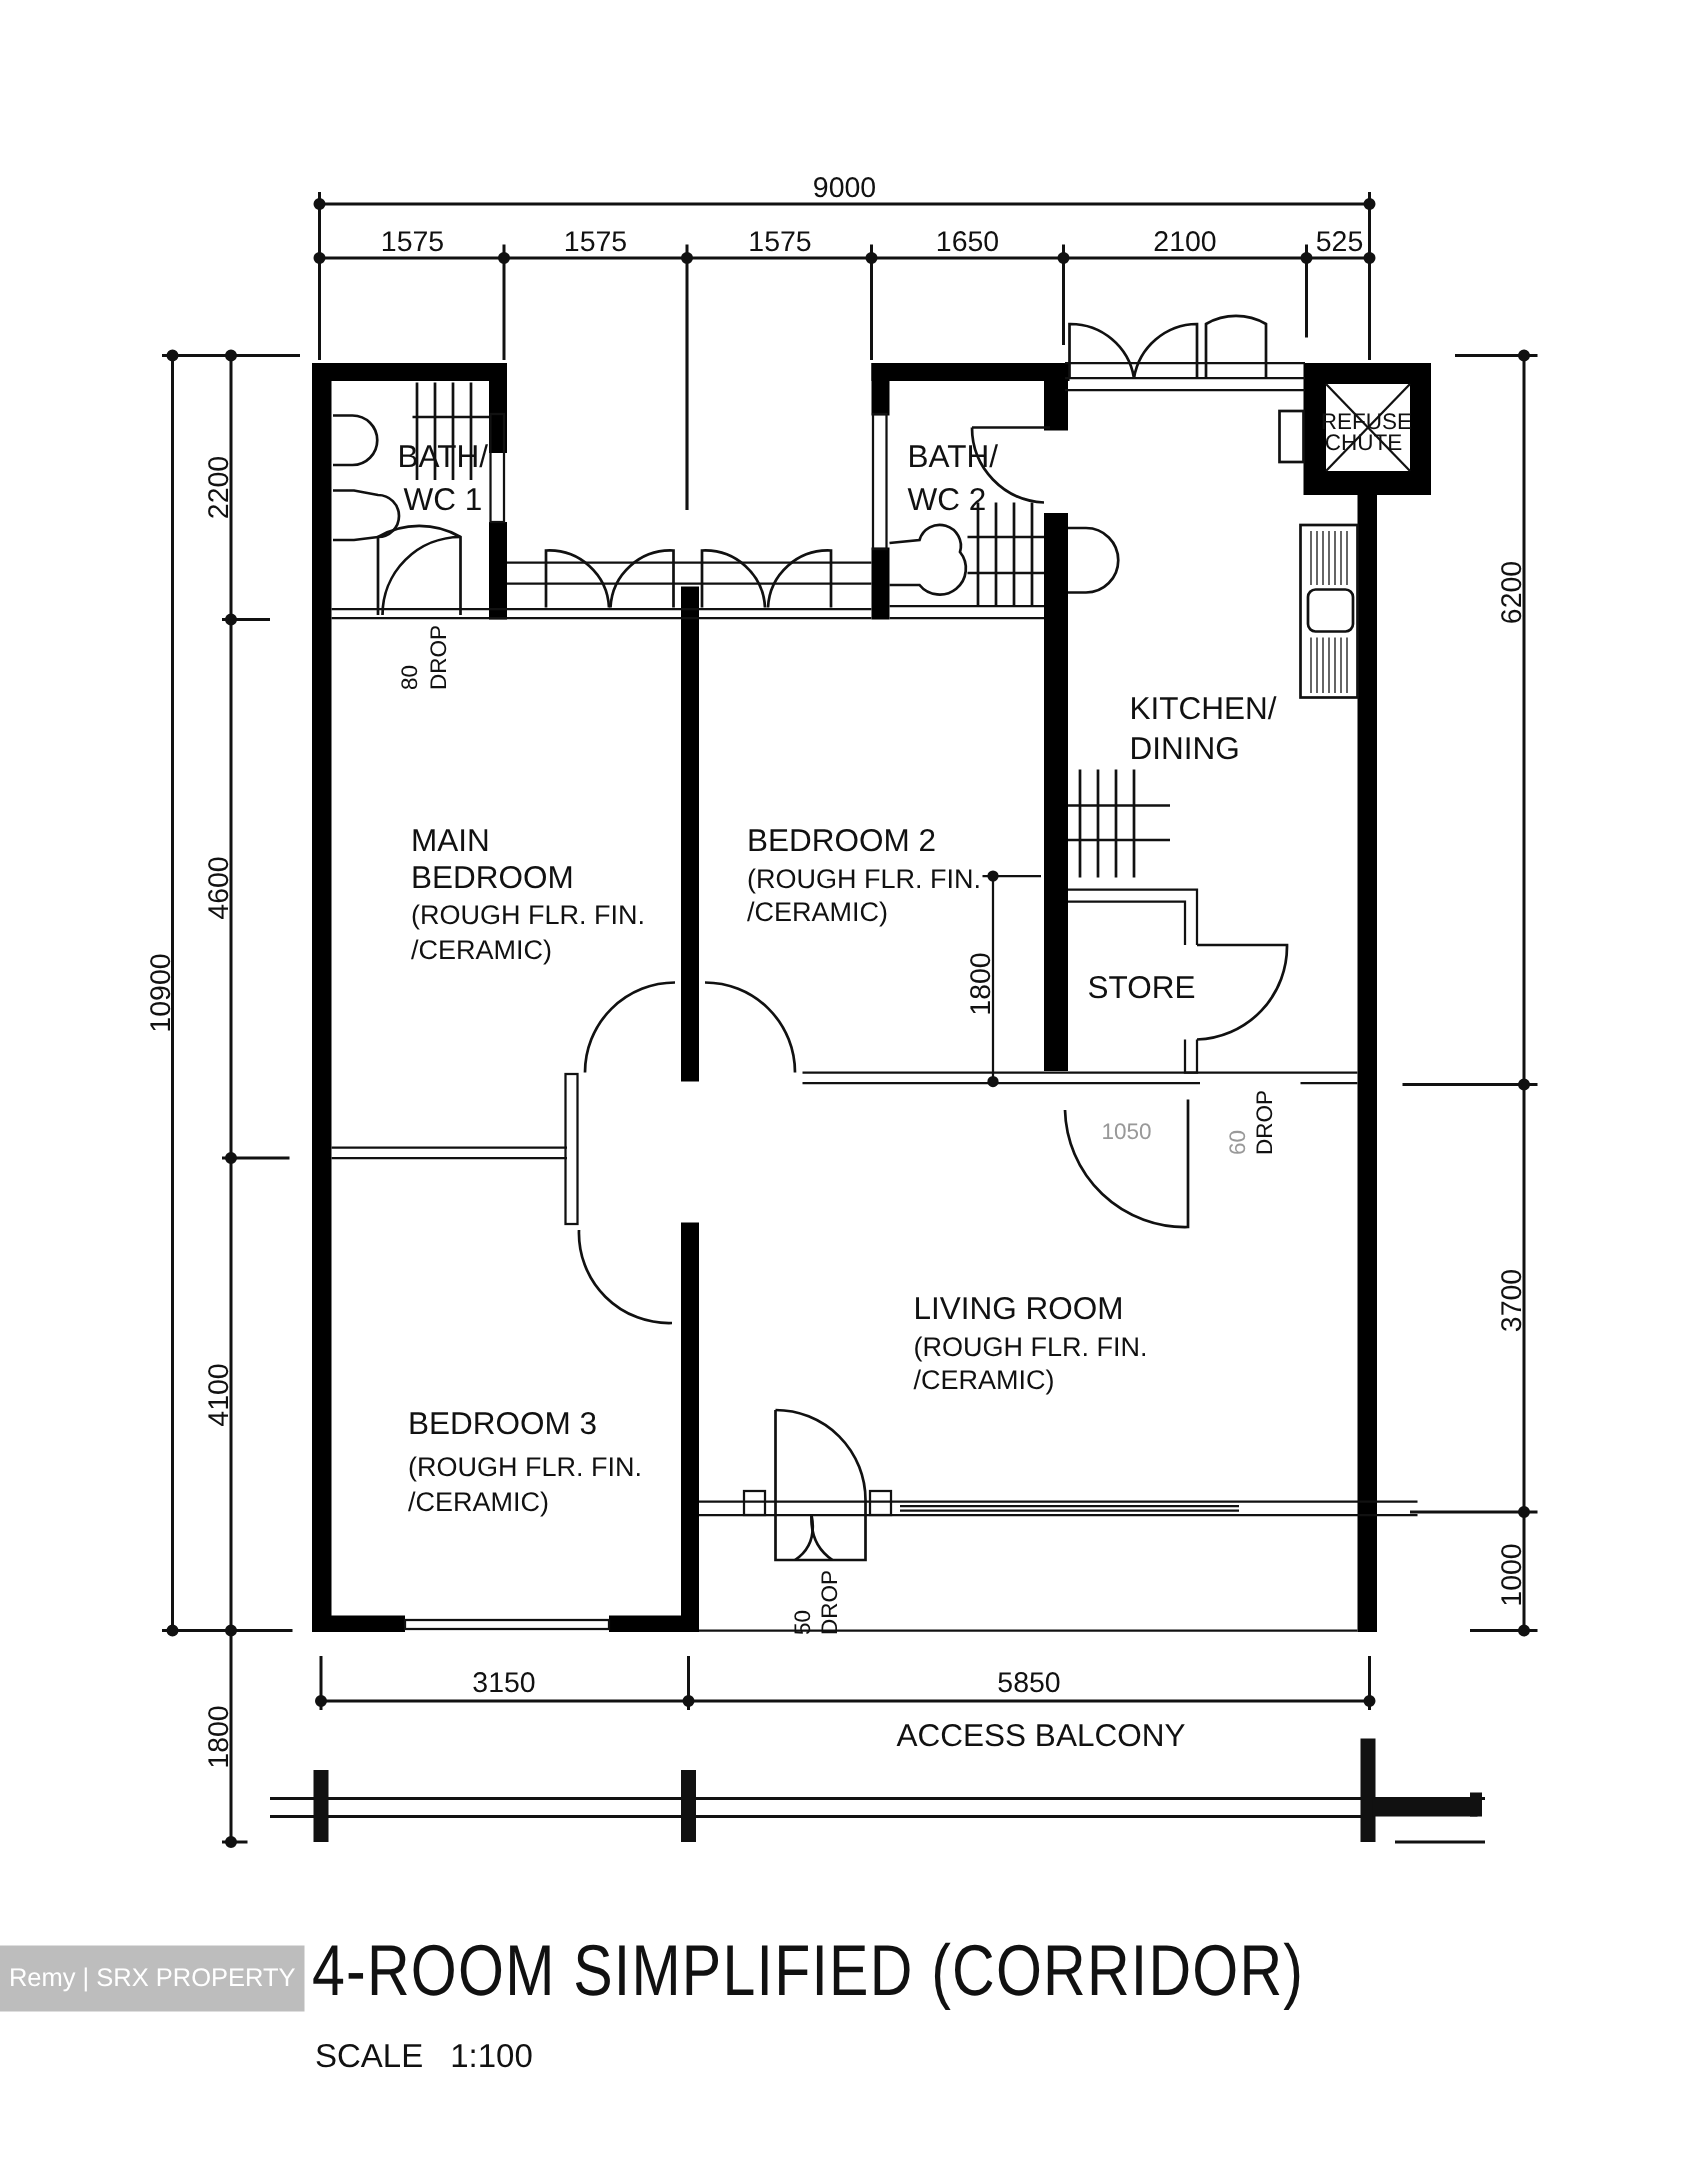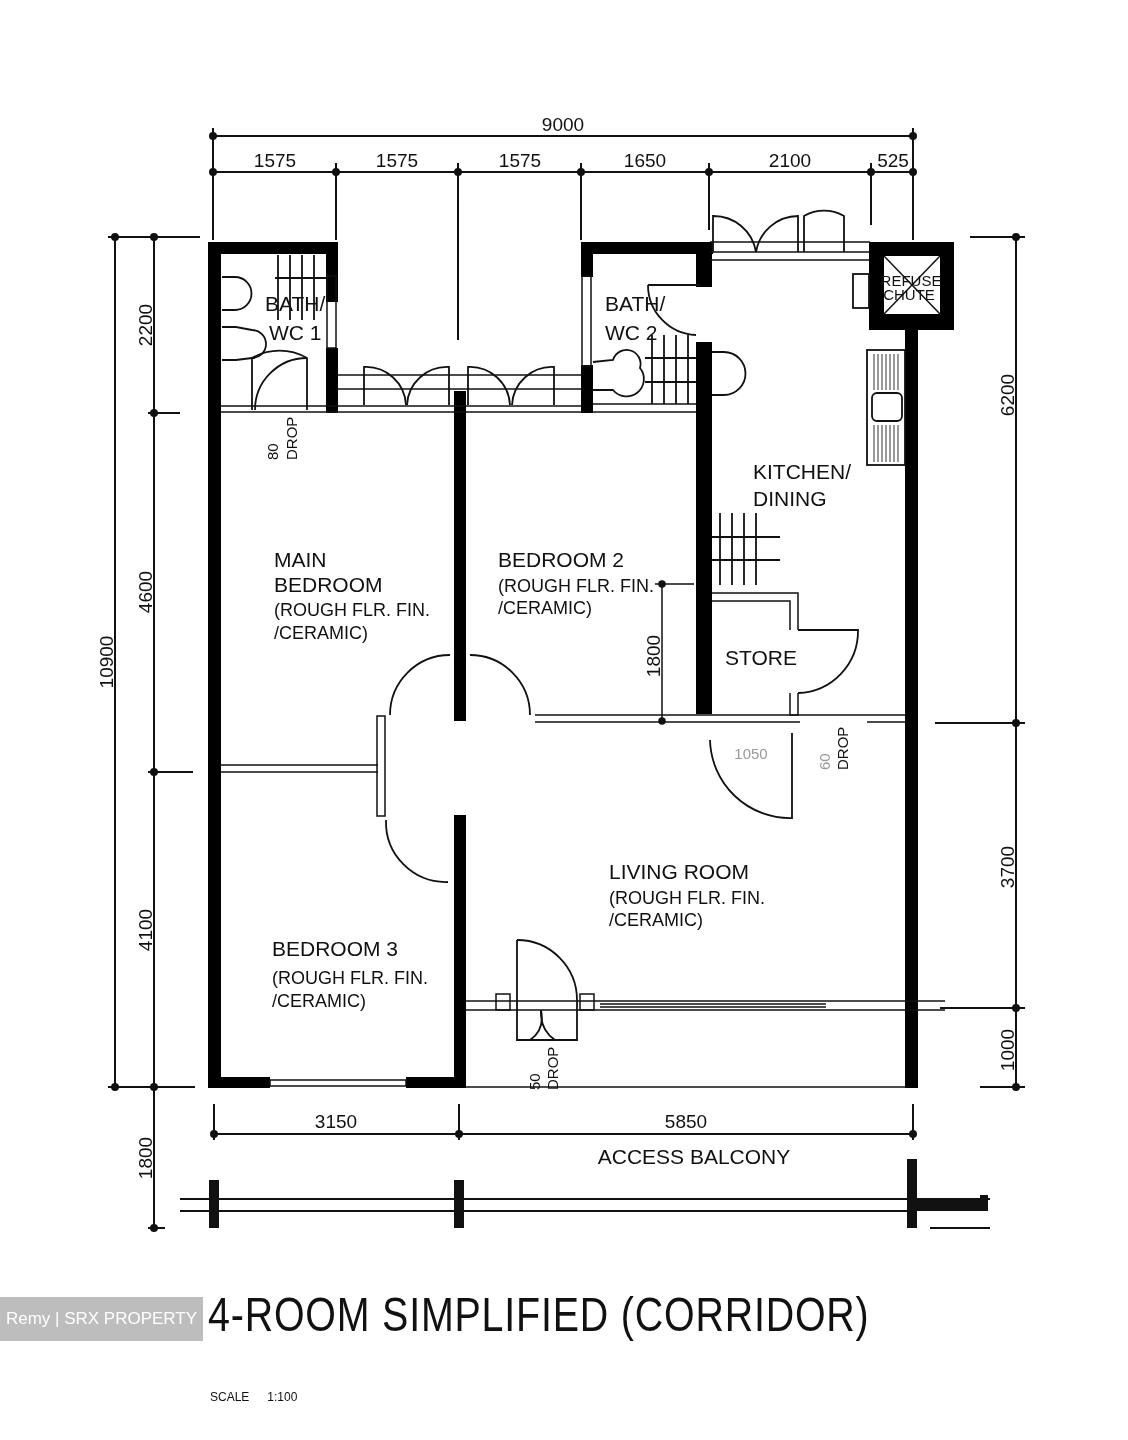--- a/index.html
+++ b/index.html
@@ -14,21 +14,21 @@
       position: absolute; left: 0; top: 1297px; width: 203px; height: 44px;
       background: #bdbdbd; color: #fff; font-size: 17px; line-height: 44px;
       text-align: center; font-family: "Liberation Sans", sans-serif;
     }
     .title {
       position: absolute; left: 208px; top: 1287px; font-size: 48px; letter-spacing: 1px;
       color: #111; font-family: "Liberation Sans", sans-serif; font-weight: normal;
       transform: scaleX(0.82); transform-origin: left top; white-space: nowrap;
     }
     .scale {
-      position: absolute; left: 210px; top: 1390px; font-size: 12px; color: #111;
+      position: absolute; left: 210px; top: 1358px; font-size: 22px; color: #111;
       font-family: "Liberation Sans", sans-serif; white-space: nowrap;
     }
     .scale span + span { margin-left: 18px; }
   </style>
 </head>
 <body>
 
 <svg id="plan" width="1128" height="1280" viewBox="0 0 1128 1280" xmlns="http://www.w3.org/2000/svg">
 
   <g stroke="#111" stroke-width="2" fill="#111">

